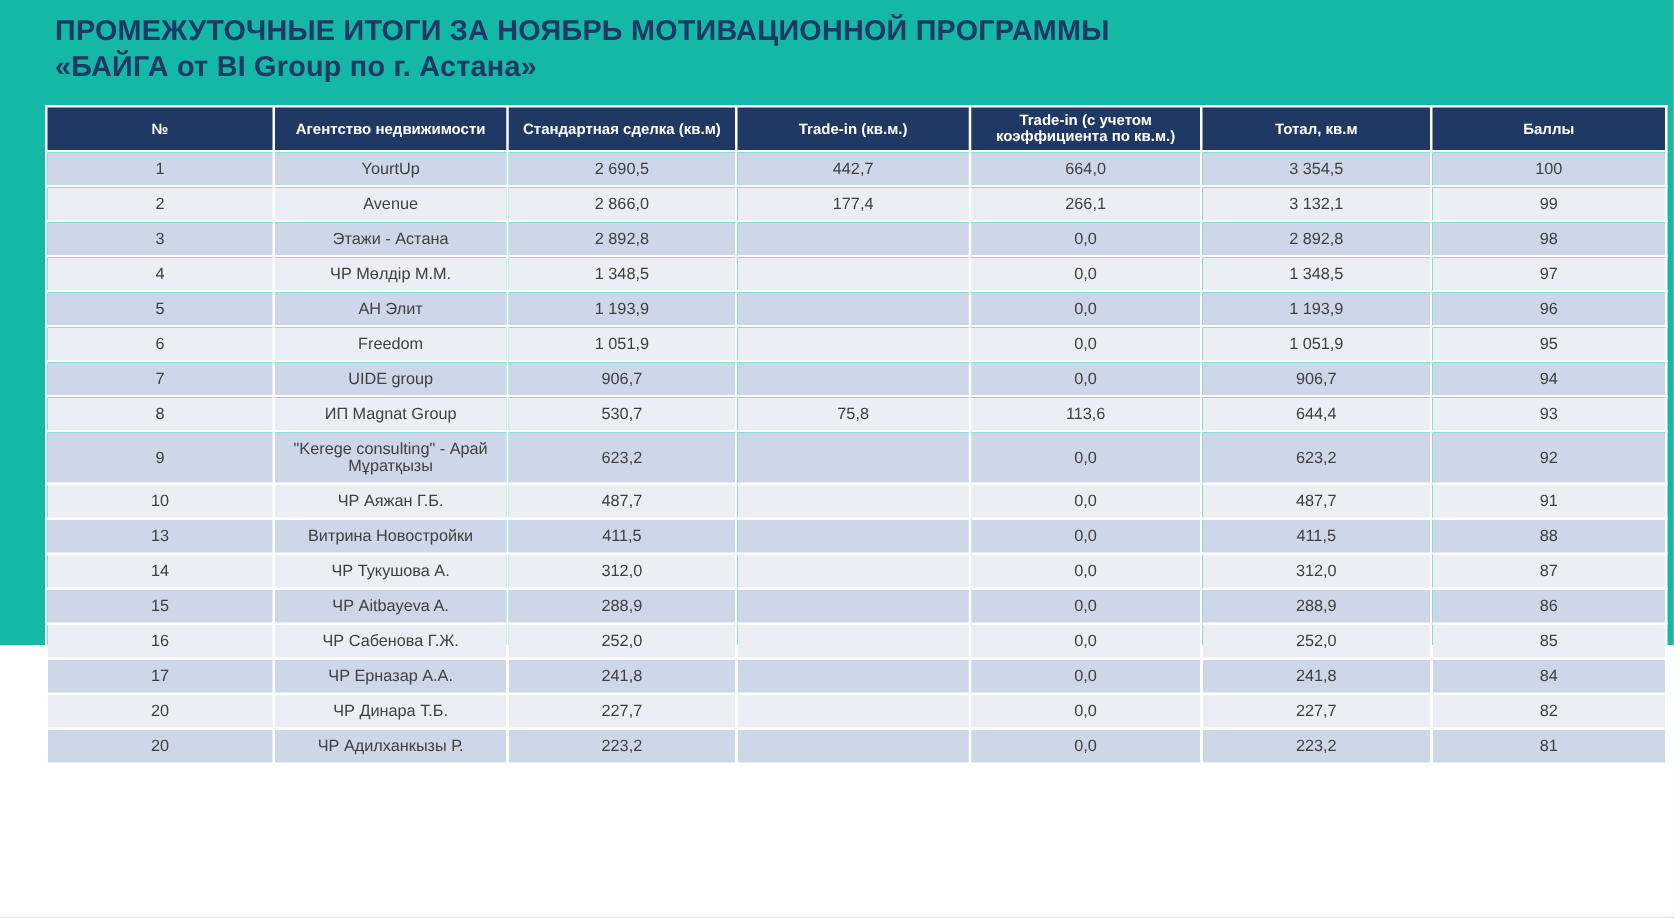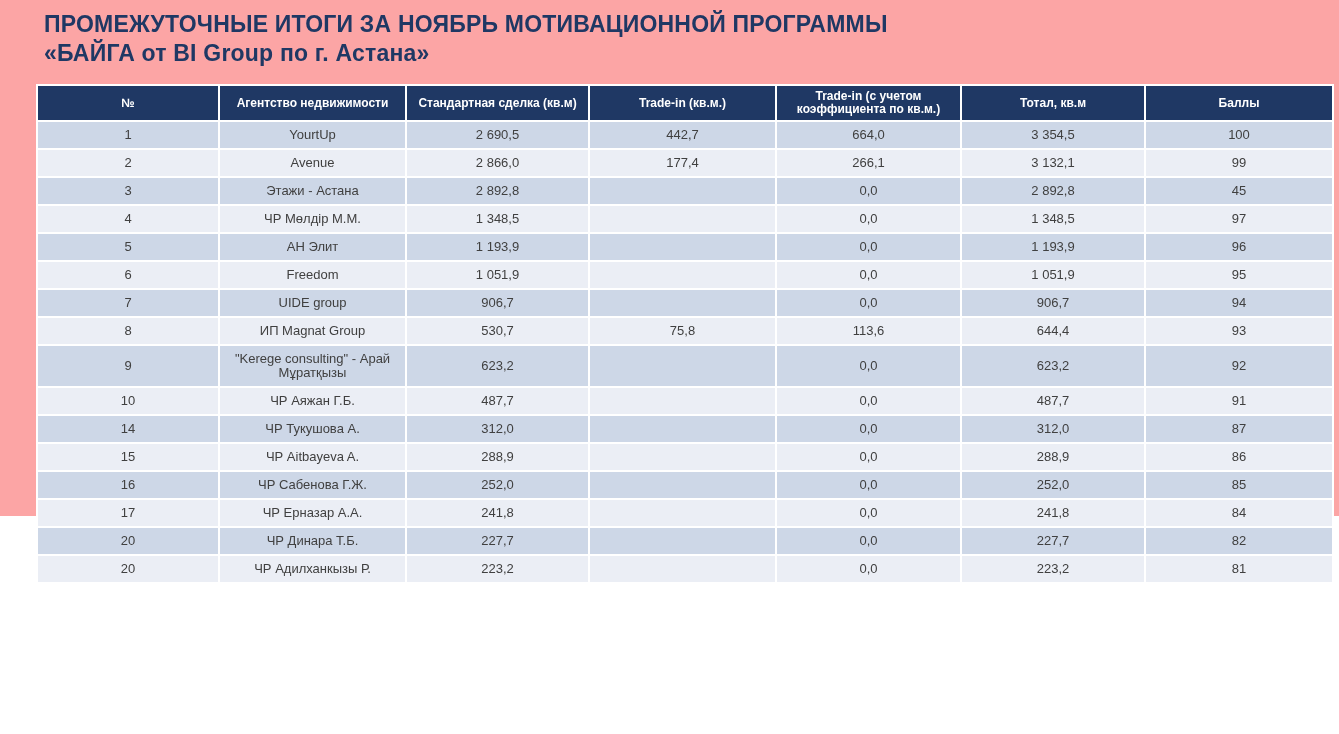--- a/index.html
+++ b/index.html
@@ -9,21 +9,21 @@
     --row-odd:#CDD7E7;
     --row-even:#EBEEF5;
     --cell-text:#404040;
   }
   *{box-sizing:border-box;}
   html,body{margin:0;padding:0;background:#FFFFFF;}
   body{
     width:1339px;height:734px;overflow:hidden;
     font-family:"Liberation Sans", sans-serif;
   }
-  .slide{position:relative;width:1339px;height:516px;background:#fca5a5;}
+  .slide{position:relative;width:1339px;height:516px;background:#14b8a6;}
   .slide-title{
     position:absolute;left:44px;top:10px;margin:0;
     color:var(--title-text);
     font-size:23px;font-weight:bold;line-height:29px;
     letter-spacing:0.2px;
   }
   table.results{
     position:absolute;left:36px;top:84px;
     width:1296px;
     border-collapse:collapse;table-layout:fixed;
@@ -101,21 +101,21 @@
           <td>3 132,1</td>
           <td>99</td>
         </tr>
         <tr>
           <td>3</td>
           <td>Этажи - Астана</td>
           <td>2 892,8</td>
           <td></td>
           <td>0,0</td>
           <td>2 892,8</td>
-          <td>45</td>
+          <td>98</td>
         </tr>
         <tr>
           <td>4</td>
           <td>ЧР Мөлдір М.М.</td>
           <td>1 348,5</td>
           <td></td>
           <td>0,0</td>
           <td>1 348,5</td>
           <td>97</td>
         </tr>
@@ -167,20 +167,29 @@
         <tr>
           <td>10</td>
           <td>ЧР Аяжан Г.Б.</td>
           <td>487,7</td>
           <td></td>
           <td>0,0</td>
           <td>487,7</td>
           <td>91</td>
         </tr>
         <tr>
+          <td>13</td>
+          <td>Витрина Новостройки</td>
+          <td>411,5</td>
+          <td></td>
+          <td>0,0</td>
+          <td>411,5</td>
+          <td>88</td>
+        </tr>
+        <tr>
           <td>14</td>
           <td>ЧР Тукушова А.</td>
           <td>312,0</td>
           <td></td>
           <td>0,0</td>
           <td>312,0</td>
           <td>87</td>
         </tr>
         <tr>
           <td>15</td>

